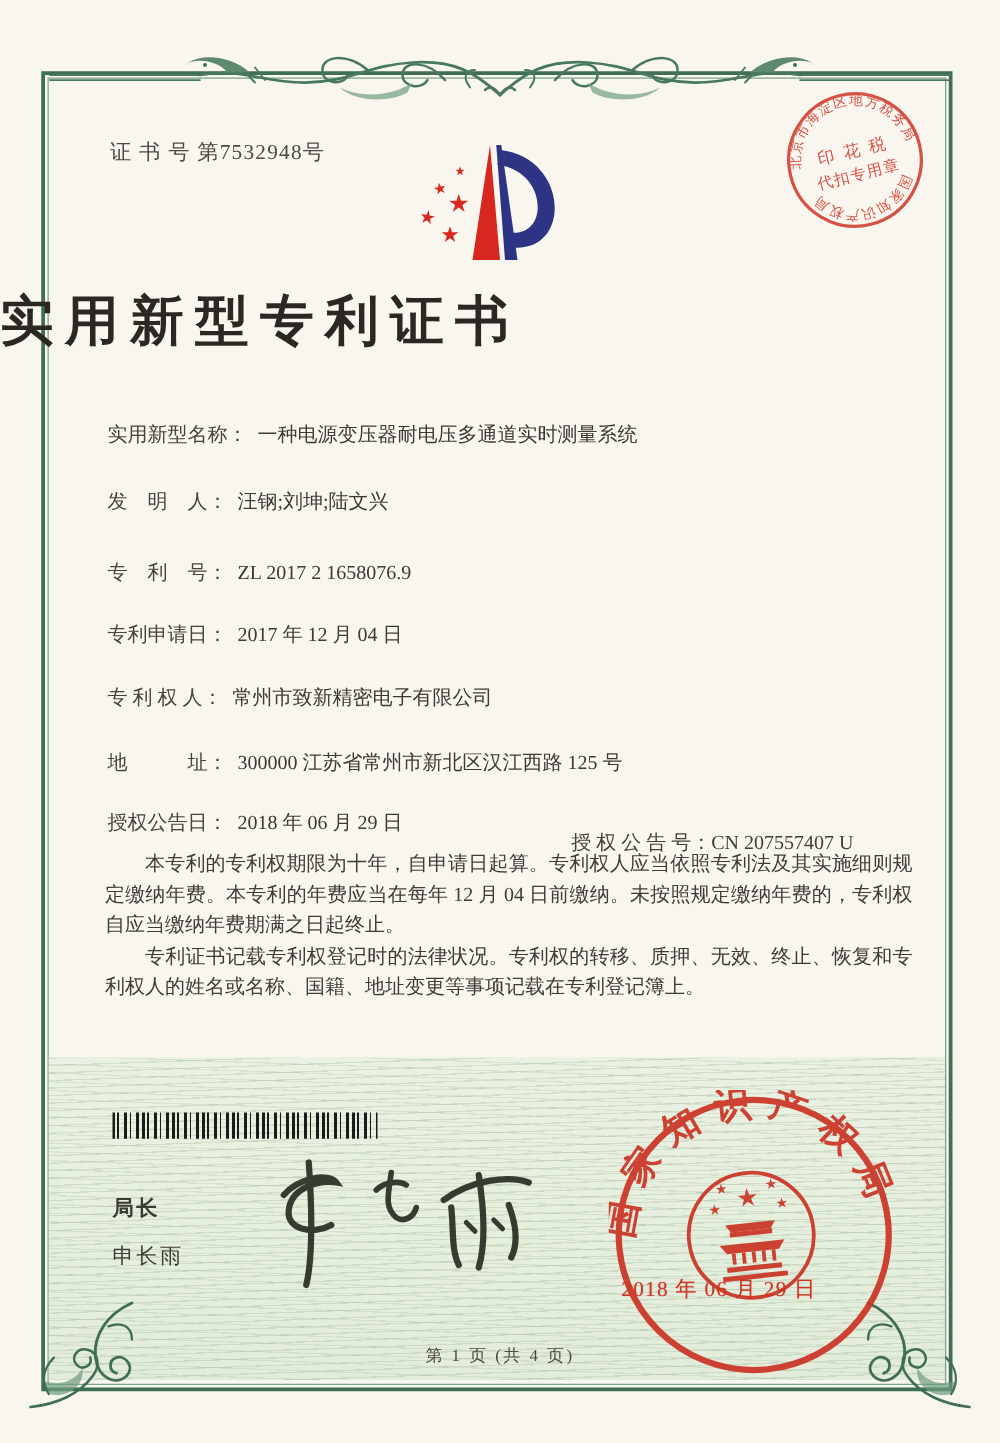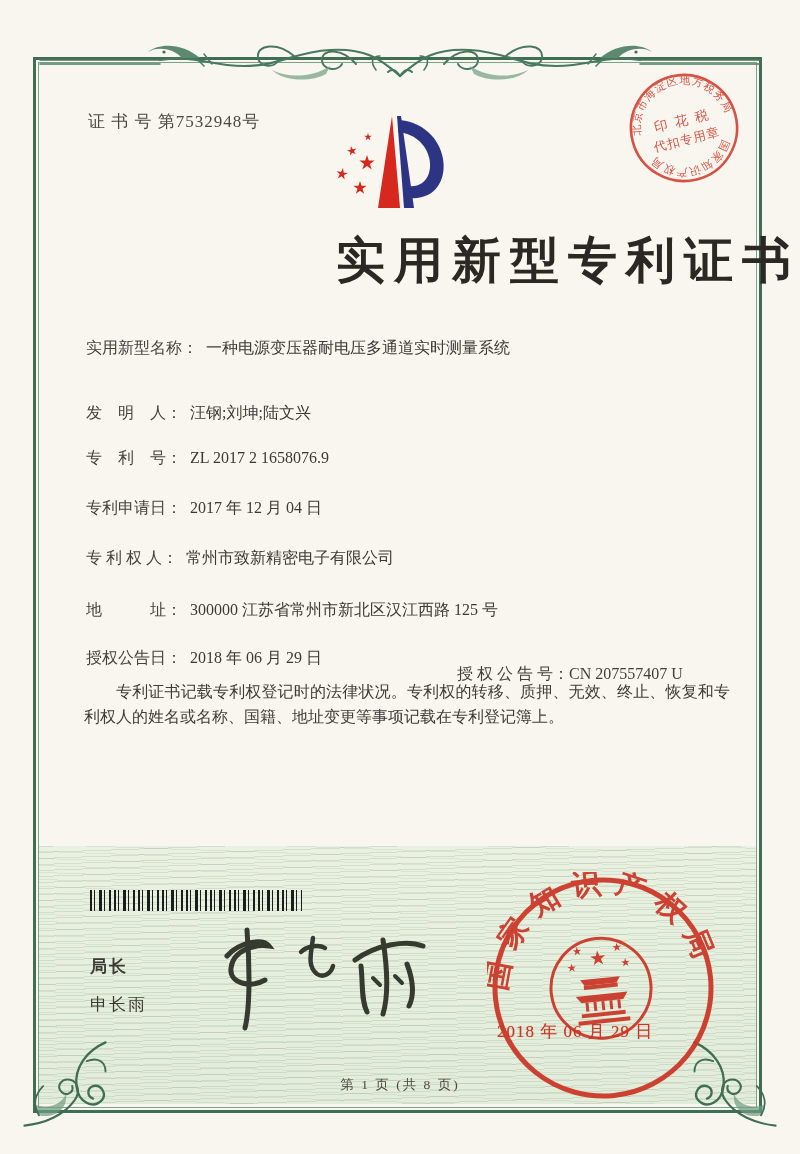--- a/index.html
+++ b/index.html
@@ -14,21 +14,21 @@
 
   
   .green-band{left:39px;top:846px;width:717px;height:258px;
       background:
         repeating-linear-gradient(178deg, rgba(110,150,110,.20) 0 1px, rgba(255,255,255,0) 1px 6px),
         repeating-linear-gradient(2deg, rgba(110,150,110,.14) 0 1px, rgba(255,255,255,0) 1px 7px),
         linear-gradient(#eaf1e2,#e3ecda);}
 
   
   .cert-no{left:88px;top:110px;font-size:17px;letter-spacing:1px;color:#4a4944;text-align:right;}
-  .doc-title{left:0;top:228px;width:800px;text-align:right;font-size:49px;font-weight:600;
+  .doc-title{left:0;top:228px;width:800px;text-align:left;font-size:43px;font-weight:600;
              letter-spacing:9px;color:#2b2824;}
 
   .fields{left:86px;top:338px;width:648px;font-size:16px;color:#413f3a;}
   .frow{position:absolute;left:0;white-space:nowrap;}
   .frow .lbl{color:#45433e;}
   .frow .val{margin-left:8px;color:#3b3a35;}
   .grant-no{position:absolute;left:371px;top:326px;white-space:nowrap;}
 
   .body-text{left:84px;top:680px;width:646px;font-size:16px;line-height:24.6px;
              text-align:justify;color:#3e3c37;}
@@ -134,21 +134,21 @@
     <text x="75" y="91" font-size="12.5" text-anchor="middle" letter-spacing="1">代扣专用章</text>
   </g>
 </svg>
 
 <div class="abs doc-title">实用新型专利证书</div>
 
 <div class="abs fields">
   <div class="frow" style="top:0;">
     <span class="lbl">实用新型名称：</span><span class="val">一种电源变压器耐电压多通道实时测量系统</span>
   </div>
-  <div class="frow" style="top:65px;">
+  <div class="frow" style="top:53px;">
     <span class="lbl">发　明　人：</span><span class="val">汪钢;刘坤;陆文兴</span>
   </div>
   <div class="frow" style="top:110px;">
     <span class="lbl">专　利　号：</span><span class="val">ZL 2017 2 1658076.9</span>
   </div>
   <div class="frow" style="top:160px;">
     <span class="lbl">专利申请日：</span><span class="val">2017 年 12 月 04 日</span>
   </div>
   <div class="frow" style="top:210px;">
     <span class="lbl">专 利 权 人：</span><span class="val">常州市致新精密电子有限公司</span>
@@ -158,20 +158,21 @@
   </div>
   <div class="frow" style="top:310px;">
     <span class="lbl">授权公告日：</span><span class="val">2018 年 06 月 29 日</span>
   </div>
   <div class="grant-no">
     <span class="lbl">授 权 公 告 号：</span><span class="val">CN 207557407 U</span>
   </div>
 </div>
 
 <div class="abs body-text">
+  <p>本专利的专利权期限为十年，自申请日起算。专利权人应当依照专利法及其实施细则规定缴纳年费。本专利的年费应当在每年 12 月 04 日前缴纳。未按照规定缴纳年费的，专利权自应当缴纳年费期满之日起终止。</p>
   <p>专利证书记载专利权登记时的法律状况。专利权的转移、质押、无效、终止、恢复和专利权人的姓名或名称、国籍、地址变更等事项记载在专利登记簿上。</p>
 </div>
 
 <div class="abs barcode"></div>
 
 <div class="abs signoff-role">局长</div>
 <div class="abs signoff-name">申长雨</div>
 
 <svg class="abs sig-wrap" viewBox="0 0 250 110">
   <g fill="none" stroke="#23281e" stroke-width="5" stroke-linecap="round" opacity="0.9">
@@ -212,13 +213,13 @@
       <rect x="121" y="129" width="3" height="9"></rect>
       <rect x="129" y="129" width="3" height="9"></rect>
       <rect x="92" y="140" width="44" height="4"></rect>
       <rect x="88" y="147" width="52" height="4"></rect>
     </g>
   </g>
 </svg>
 
 <div class="abs seal-date">2018 年 06 月 29 日</div>
 
-<div class="abs footer-page">第 1 页 (共 8 页)</div>
+<div class="abs footer-page">第 1 页 (共 4 页)</div>
 
 </body></html>

